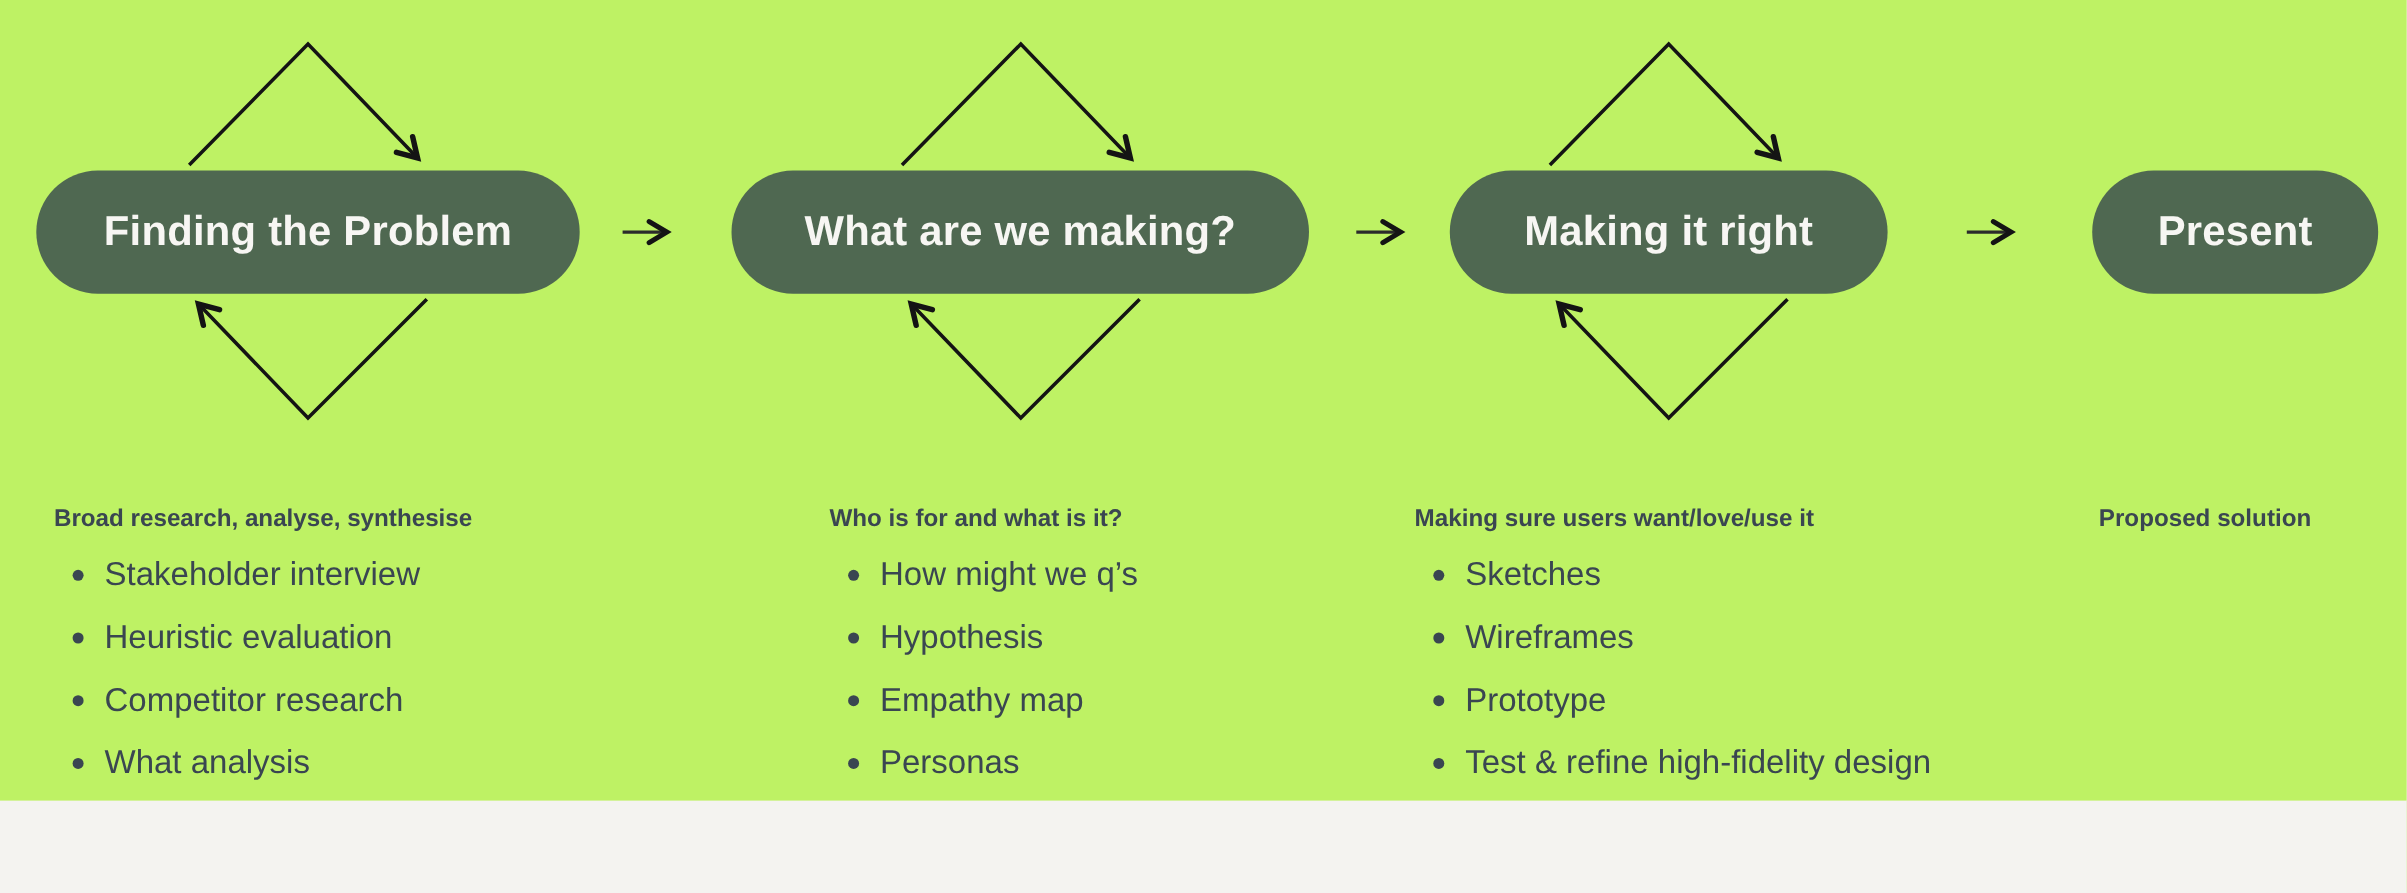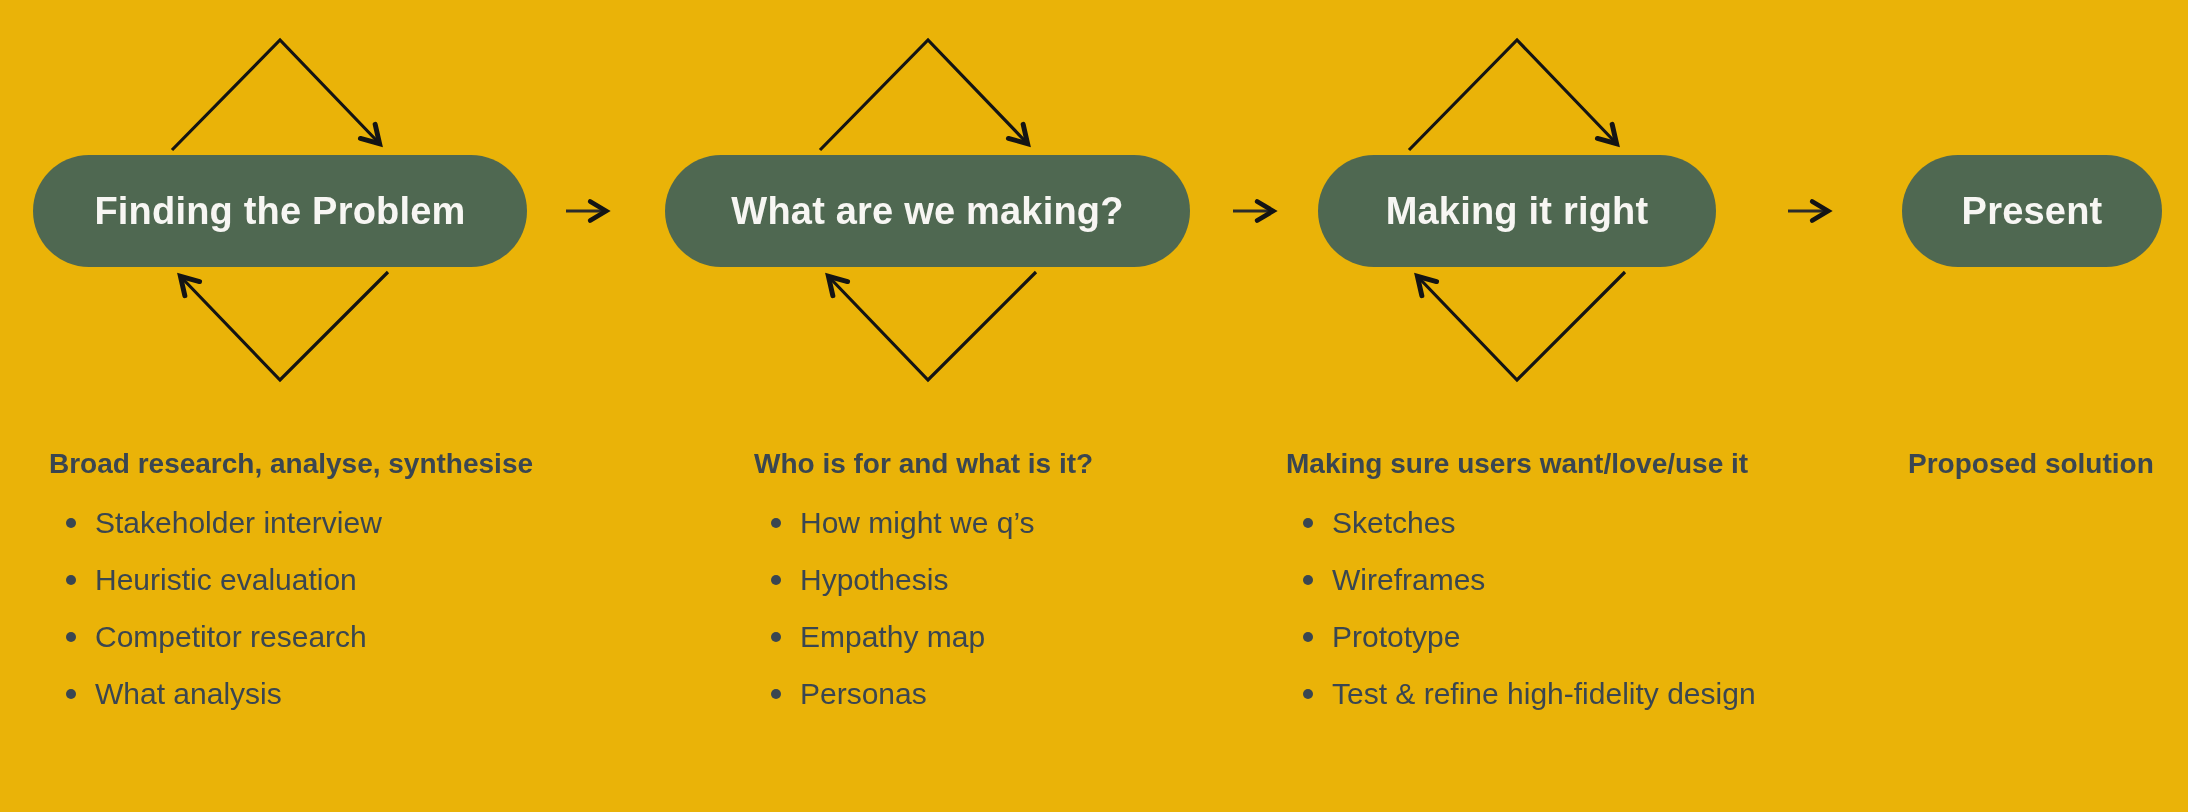--- a/index.html
+++ b/index.html
@@ -4,22 +4,22 @@
 <style>
   html, body {
     margin: 0;
     padding: 0;
     background: #f4f3f0;
     font-family: "Liberation Sans", sans-serif;
   }
   .canvas {
     position: relative;
     width: 2188px;
-    height: 812px;
-    background: #eab308;
+    height: 728px;
+    background: #bef264;
     overflow: hidden;
   }
   svg.arrows {
     position: absolute;
     left: 0; top: 0;
     width: 2188px;
     height: 812px;
     z-index: 1;
   }
   .chev {
@@ -46,22 +46,22 @@
     justify-content: center;
     z-index: 2;
     white-space: nowrap;
   }
   .pill-1 { left: 33px;   width: 494px; }
   .pill-2 { left: 665px;  width: 525px; }
   .pill-3 { left: 1318px; width: 398px; }
   .pill-4 { left: 1902px; width: 260px; }
   .col-heading {
     position: absolute;
-    top: 448px;
-    font-size: 28px;
+    top: 458px;
+    font-size: 22px;
     font-weight: 700;
     color: #3a4651;
     white-space: nowrap;
     z-index: 2;
   }
   .h-1 { left: 49px; }
   .h-2 { left: 754px; }
   .h-3 { left: 1286px; }
   .h-4 { left: 1908px; }
   ul.bullets {

